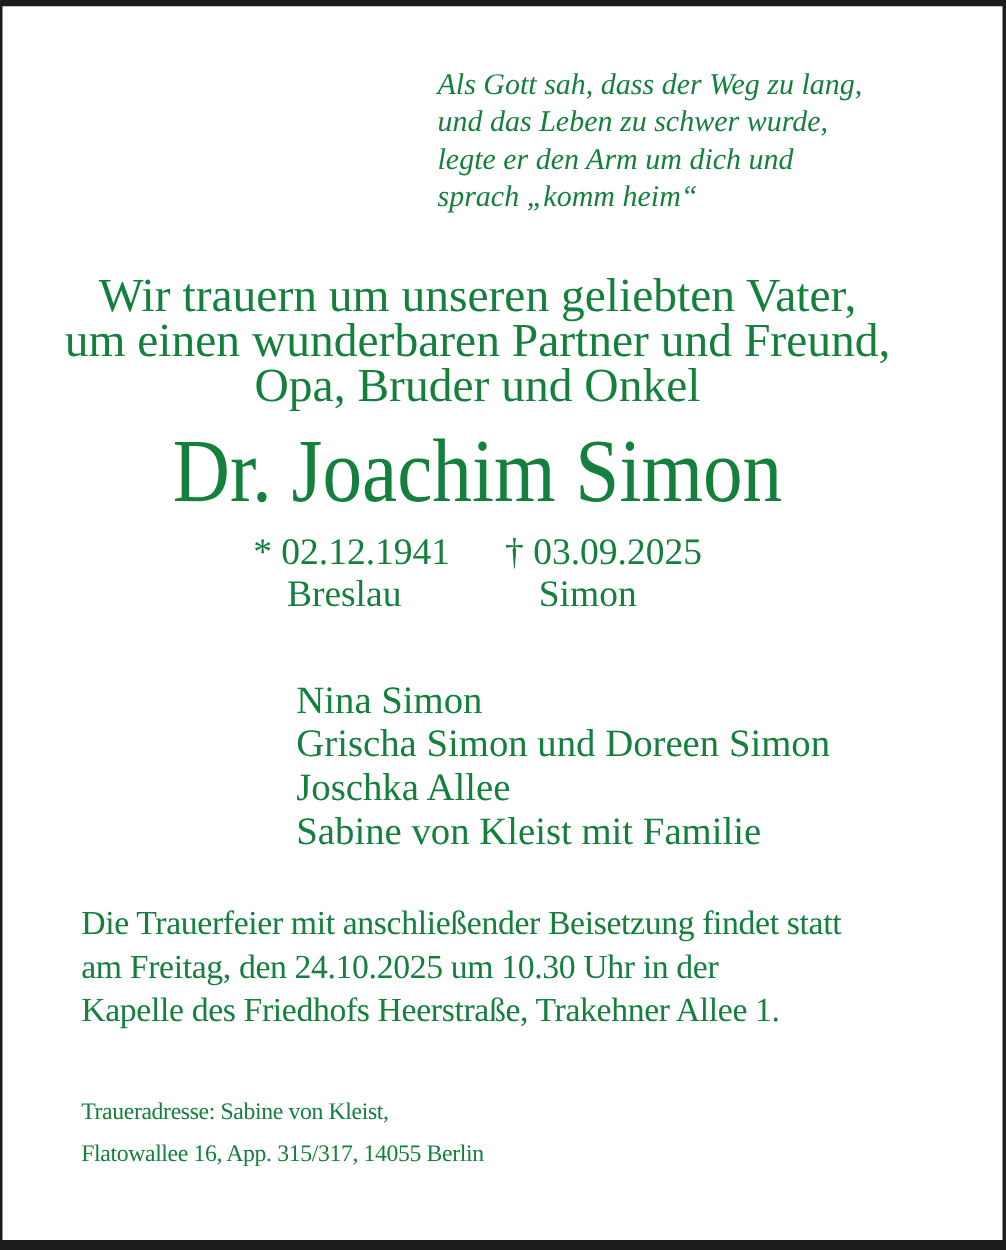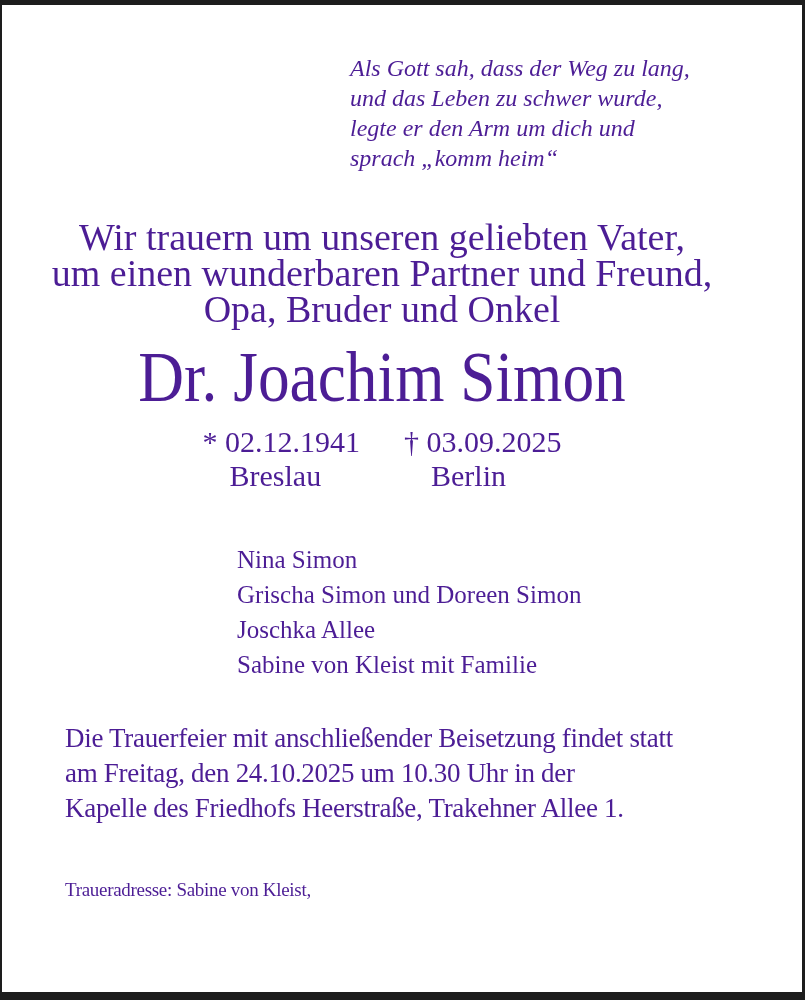--- a/index.html
+++ b/index.html
@@ -11,21 +11,21 @@
     position: relative;
     width: 805px;
     height: 1000px;
     background: #ffffff;
     box-sizing: border-box;
     border-style: solid;
     border-color: #1d1d1d;
     border-width: 5px 3px 8px 2px;
     overflow: hidden;
     font-family: "Liberation Serif", "DejaVu Serif", serif;
-    color: #4c1d95;
+    color: #15803d;
   }
 
   
   .quote {
     position: absolute;
     left: 348px;
     top: 48px;
     font-style: italic;
     font-size: 24px;
     line-height: 30px;
@@ -68,21 +68,21 @@
     white-space: nowrap;
   }
   .date-col .place {
     padding-left: 27px;
   }
 
   .mourners {
     position: absolute;
     left: 235px;
     top: 537px;
-    font-size: 25px;
+    font-size: 31px;
     line-height: 35px;
     white-space: nowrap;
   }
 
   .funeral-info {
     position: absolute;
     left: 63px;
     top: 716px;
     font-size: 27px;
     line-height: 35px;
@@ -120,34 +120,35 @@
 
   <div class="center-col deceased">Dr. Joachim Simon</div>
 
   <div class="center-col dates">
     <div class="date-col">
       <div><span>*</span> <span>02.12.1941</span></div>
       <div class="place">Breslau</div>
     </div>
     <div class="date-col">
       <div><span>†</span> <span>03.09.2025</span></div>
-      <div class="place">Berlin</div>
+      <div class="place">Simon</div>
     </div>
   </div>
 
   <div class="mourners">
     <div>Nina Simon</div>
     <div>Grischa Simon und Doreen Simon</div>
     <div>Joschka Allee</div>
     <div>Sabine von Kleist mit Familie</div>
   </div>
 
   <div class="funeral-info">
     <div>Die Trauerfeier mit anschließender Beisetzung findet statt</div>
     <div>am Freitag, den 24.10.2025 um 10.30 Uhr in der</div>
     <div>Kapelle des Friedhofs Heerstraße, Trakehner Allee 1.</div>
   </div>
 
   <div class="address">
     <div>Traueradresse: Sabine von Kleist,</div>
+    <div>Flatowallee 16, App. 315/317, 14055 Berlin</div>
   </div>
 
 </div>
 
 </body></html>

